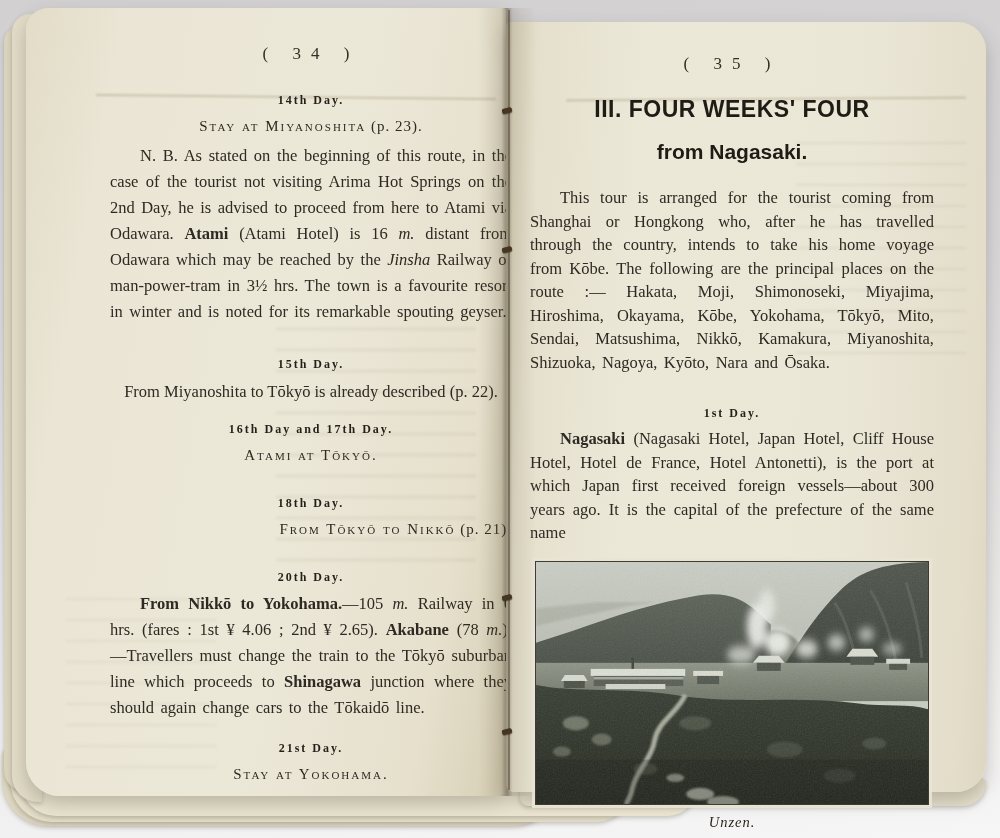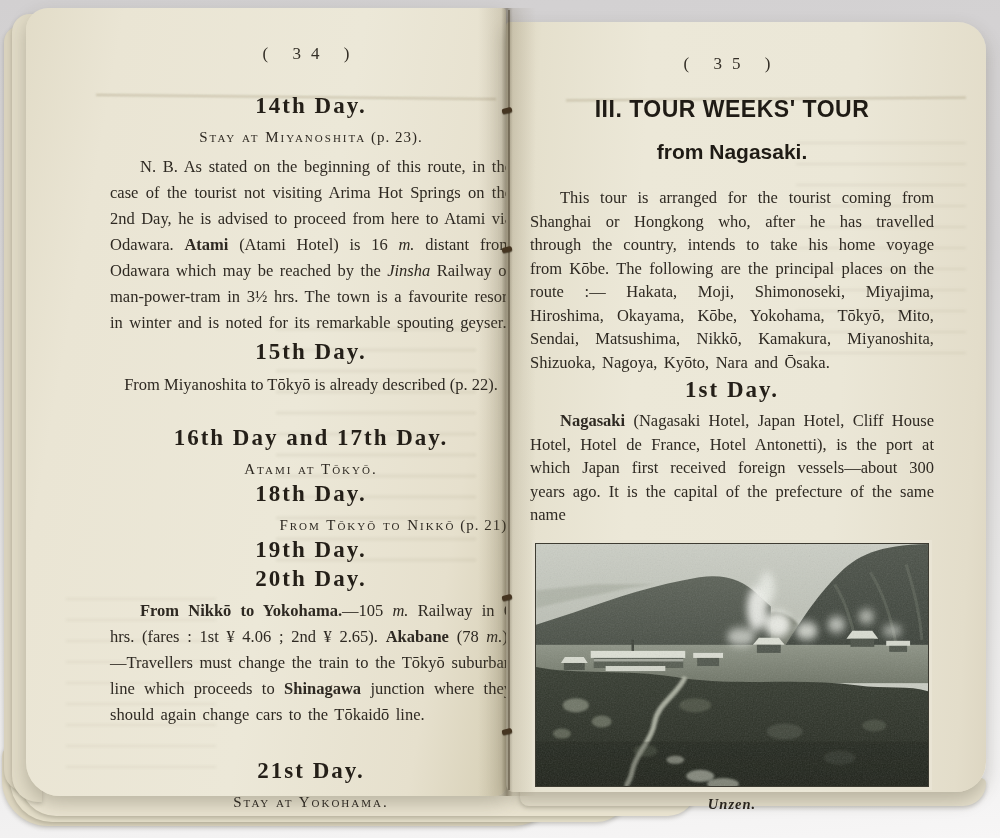--- a/index.html
+++ b/index.html
@@ -36,37 +36,37 @@
   }
   .gutter-line{position:absolute;left:508px;top:10px;width:2px;height:780px;background:rgba(60,48,30,.45);filter:blur(.4px);}
   .stitch{position:absolute;width:10px;height:5px;background:#453521;border-radius:2px;box-shadow:0 1px 1px rgba(40,30,15,.6);transform:rotate(-14deg);}
   .crease{position:absolute;height:2px;background:rgba(140,128,95,.35);filter:blur(1.2px);}
   .ghost{position:absolute;background:repeating-linear-gradient(180deg,rgba(118,110,84,.30) 0 2px,rgba(118,110,84,0) 2px 21px);filter:blur(1.6px);opacity:.45;pointer-events:none;}
   
   .col{position:absolute;}
   .col-left{left:84px;top:36px;width:402px;}
   .col-right{left:24px;top:32px;width:404px;}
   .pageno{text-align:center;font-size:17px;letter-spacing:10px;color:#332e26;}
-  .dayhead{text-align:center;font-weight:bold;font-size:23px;letter-spacing:2px;color:#241f18;}
+  .dayhead{text-align:center;font-weight:bold;font-size:12px;letter-spacing:2px;color:#241f18;}
   .sc{text-align:center;font-size:15px;letter-spacing:1px;color:#2e2922;}
   .sc .caps{font-variant:small-caps;letter-spacing:2px;}
   .cline{text-align:center;font-size:16.5px;color:#2e2922;}
   .para{font-size:16.5px;line-height:26px;text-align:justify;text-indent:30px;word-spacing:.14em;color:#2e2922;}
   .para.tight{line-height:23.5px;}
   .b{font-weight:bold;}
   .i{font-style:italic;}
   .sans-title{font-family:"Liberation Sans","DejaVu Sans",sans-serif;font-weight:700;text-align:center;color:#1f1b15;}
   .t1{font-size:23px;letter-spacing:.5px;}
   .t2{font-size:21px;margin-top:17px;}
   
-  .mt-s{margin-top:10px;} .mt-m{margin-top:3px;} .mt-l{margin-top:30px;} .mt-xl{margin-top:29px;}
+  .mt-s{margin-top:10px;} .mt-m{margin-top:32px;} .mt-l{margin-top:20px;} .mt-xl{margin-top:29px;}
   
   .photo-frame{margin:16px auto 0 auto;width:392px;height:242px;border:1.5px solid #3e3c33;background:#c9ccc2;box-shadow:0 0 0 3px rgba(233,228,213,.9);}
   .photo-frame svg{display:block;width:100%;height:100%;}
-  .caption{margin-top:9px;text-align:center;font-size:14.5px;font-weight:bold;font-style:italic;letter-spacing:1px;color:#2a251e;}
+  .caption{margin-top:9px;text-align:center;font-size:14.5px;font-weight:normal;font-style:italic;letter-spacing:1px;color:#2a251e;}
 </style>
 </head>
 <body>
 
 <div class="stage">
 
   <div class="stack b3"></div>
   <div class="stack b2"></div>
   <div class="stack b1"></div>
   <div class="stack br"></div>
@@ -87,39 +87,38 @@
 
       <div class="dayhead mt-m">15th Day.</div>
       <div class="cline mt-s">From Miyanoshita to Tōkyō is already described (p. 22).</div>
 
       <div class="dayhead mt-l">16th Day and 17th Day.</div>
       <div class="sc mt-s"><span class="caps">Atami at Tōkyō.</span></div>
 
       <div class="dayhead mt-m">18th Day.</div>
       <div class="sc mt-s" style="text-align:right;padding-left:12px;"><span class="caps">From Tōkyō to Nikkō</span> <span>(p. 21).</span></div>
 
-      <div class="dayhead mt-m">19th Day.</div>
 
       <div class="dayhead mt-m">20th Day.</div>
       <p class="para" style="margin:6px 0 0 0;"><span class="b">From Nikkō to Yokohama.</span><span>—105 </span><span class="i">m.</span><span> Railway in 6 hrs. (fares : 1st ¥ 4.06 ; 2nd ¥ 2.65).  </span><span class="b">Akabane</span><span> (78 </span><span class="i">m.</span><span>).—Travellers must change the train to the Tōkyō suburban line which proceeds to </span><span class="b">Shinagawa</span><span> junction where they should again change cars to the Tōkaidō line.</span></p>
 
       <div class="dayhead mt-l">21st Day.</div>
       <div class="sc mt-s"><span class="caps">Stay at Yokohama.</span></div>
     </div>
   </div>
 
   <div class="page page-right">
     <div class="crease" style="left:60px;top:76px;width:400px;transform:rotate(-.4deg);"></div>
     <div class="ghost" style="left:290px;top:120px;width:170px;height:230px;opacity:.35;"></div>
     <div class="ghost" style="left:60px;top:700px;width:360px;height:40px;opacity:.3;"></div>
 
     <div class="col col-right">
       <div class="pageno">(  35  )</div>
 
-      <div class="sans-title t1" style="margin-top:22px;">III.   TOUR WEEKS' TOUR</div>
+      <div class="sans-title t1" style="margin-top:22px;">III.   FOUR WEEKS' FOUR</div>
       <div class="sans-title t2">from Nagasaki.</div>
 
       <p class="para tight" style="margin:22px 0 0 0;">This tour is arranged  for the tourist coming from Shanghai or Hongkong who, after he has travelled through the country, intends to take his home voyage from Kōbe. The following are the principal places on the route :— Hakata, Moji, Shimonoseki, Miyajima, Hiroshima, Okayama, Kōbe, Yokohama, Tōkyō, Mito, Sendai, Matsushima, Nikkō, Kamakura, Miyanoshita, Shizuoka, Nagoya, Kyōto, Nara and Ōsaka.</p>
 
       <div class="dayhead mt-m">1st Day.</div>
       <p class="para tight" style="margin:6px 0 0 0;"><span class="b">Nagasaki</span><span> (Nagasaki Hotel, Japan Hotel,  Cliff House Hotel, Hotel de France, Hotel Antonetti), is the port at which Japan first received foreign vessels—about 300 years ago.  It is the capital of the prefecture of the same name</span></p>
 
       <div class="photo-frame">
         <svg viewBox="0 0 394 240" preserveAspectRatio="none">
           <defs>

